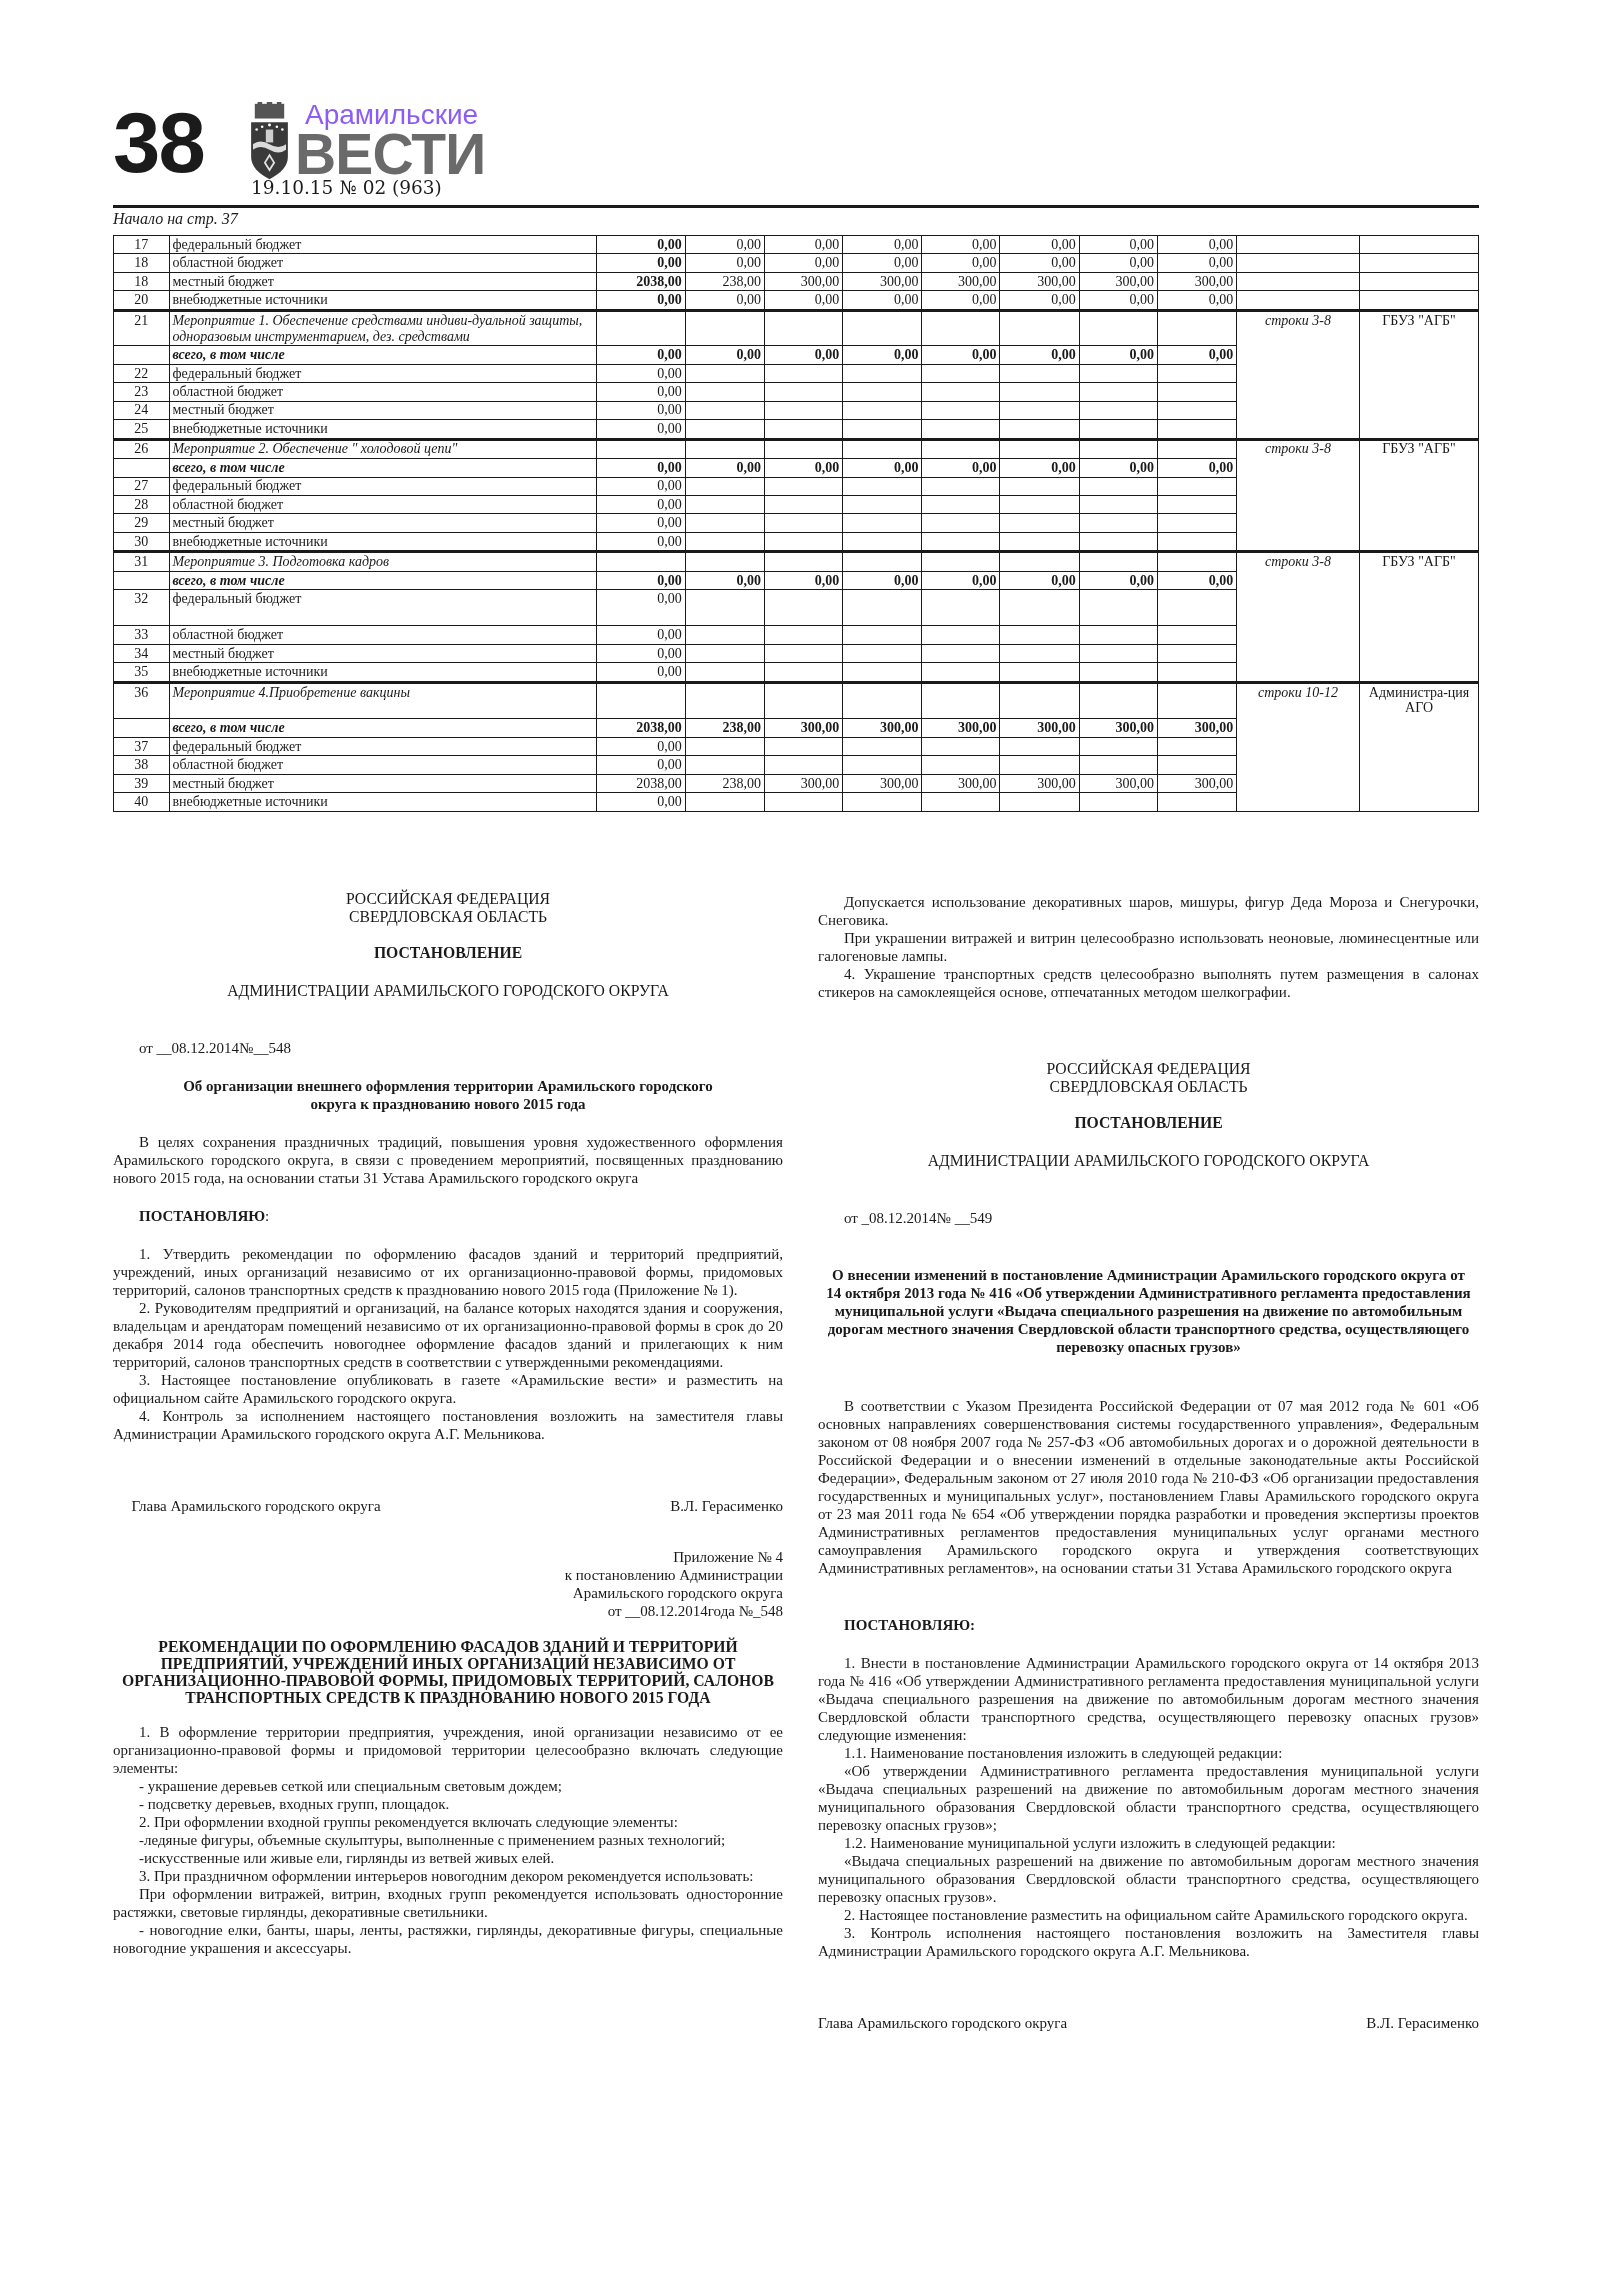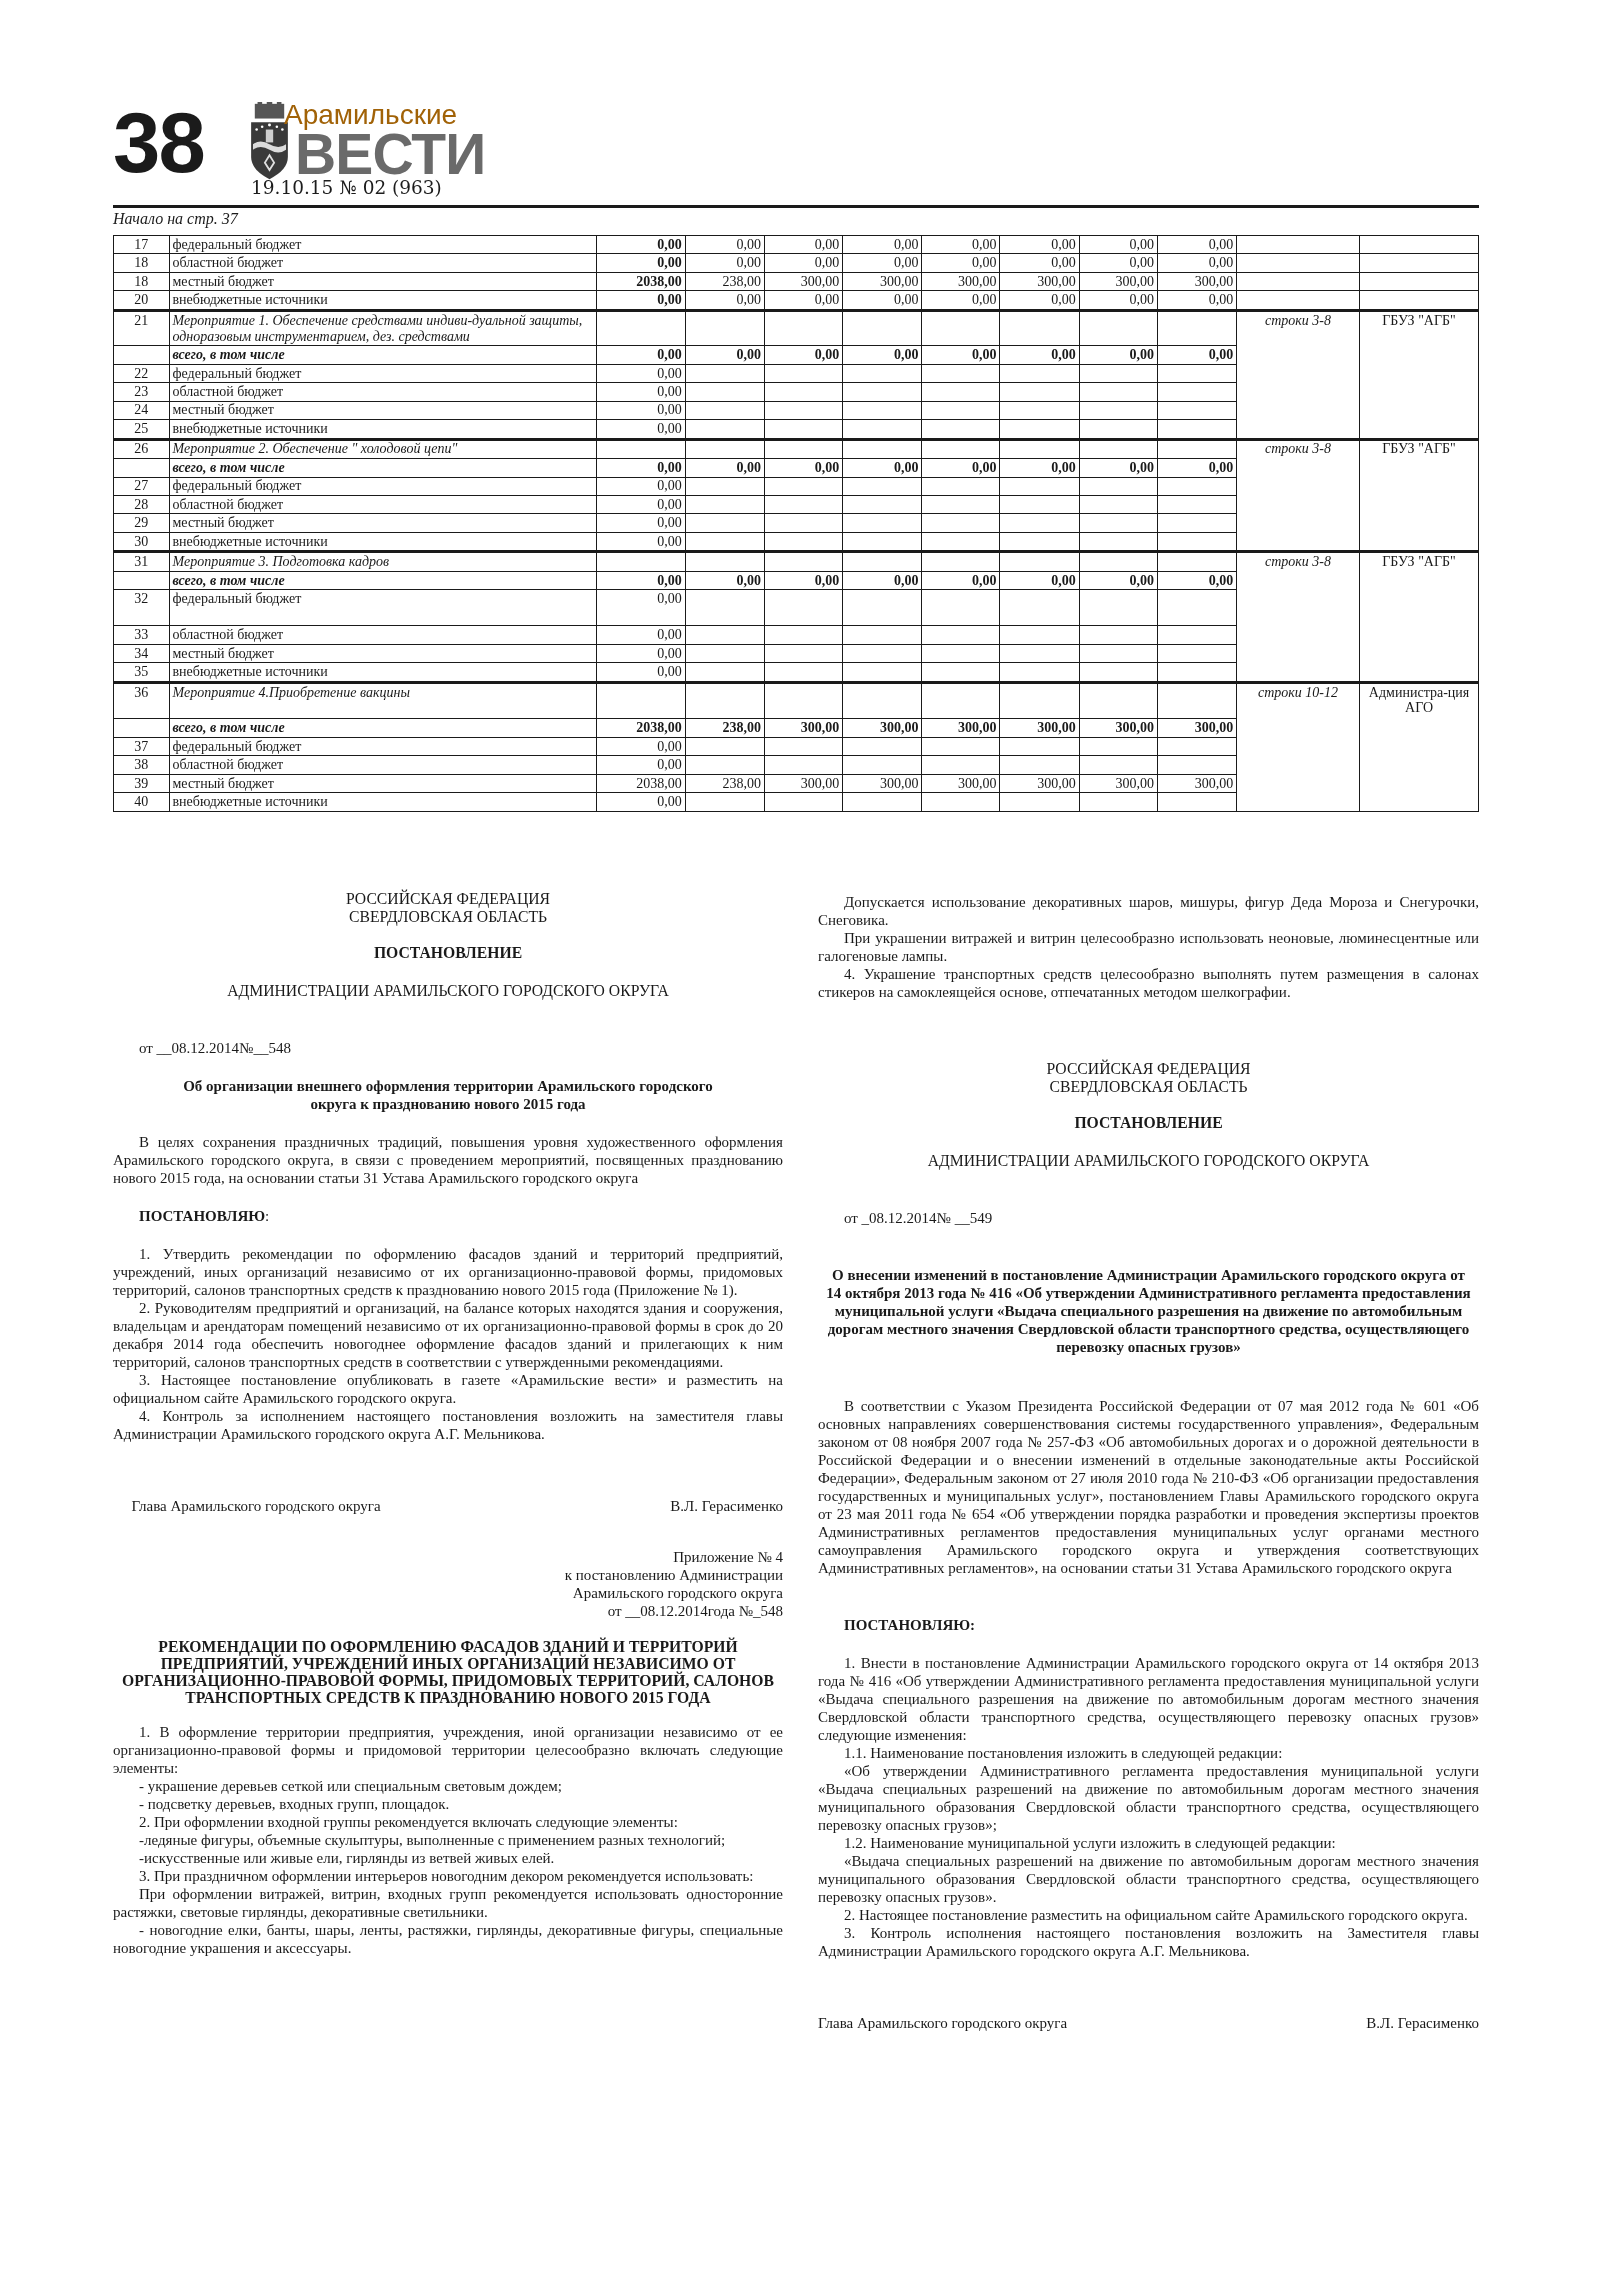--- a/index.html
+++ b/index.html
@@ -4,22 +4,22 @@
 <style>
   html, body { margin: 0; padding: 0; background: #ffffff; }
   body { width: 1619px; height: 2290px; position: relative; overflow: hidden;
          font-family: "Liberation Serif", "DejaVu Serif", serif; color: #1a1a1a; }
   .abs { position: absolute; }
 
   
   .page-num { left: 113px; top: 100px; font-family: "Liberation Sans", "DejaVu Sans", sans-serif;
               font-weight: 700; font-size: 85px; line-height: 85px; letter-spacing: -1.8px; color: #1b1b1b; }
   .crest { left: 249px; top: 102px; width: 41px; height: 79px; }
-  .brand-top { left: 284px; top: 100px; font-family: "Liberation Sans", "DejaVu Sans", sans-serif;
-               font-size: 28px; line-height: 29.5px; color: #a16207; }
+  .brand-top { left: 305px; top: 100px; font-family: "Liberation Sans", "DejaVu Sans", sans-serif;
+               font-size: 28px; line-height: 29.5px; color: #8b5cf6; }
   .brand-main { left: 295px; top: 126px; font-family: "Liberation Sans", "DejaVu Sans", sans-serif;
                 font-weight: 700; font-size: 57px; line-height: 57px; color: #6a6a6a; letter-spacing: -0.9px; }
   .issue { left: 251px; top: 177px; font-family: "DejaVu Serif", serif; font-size: 18.5px; color: #1c1c1c; }
   .rule { left: 113px; top: 205px; width: 1366px; height: 2.8px; background: #1a1a1a; }
   .cont { left: 113px; top: 210px; font-style: italic; font-size: 16px; color: #1c1c1c; }
 
   
   table.fin { position: absolute; left: 113px; top: 235px; width: 1366px; border-collapse: collapse;
               font-size: 14px; line-height: 15.7px; table-layout: fixed; }
   table.fin td { border: 1.5px solid #1a1a1a; padding: 0.9px 2.8px 0.9px 2.8px; vertical-align: top; height: 15.7px; }

